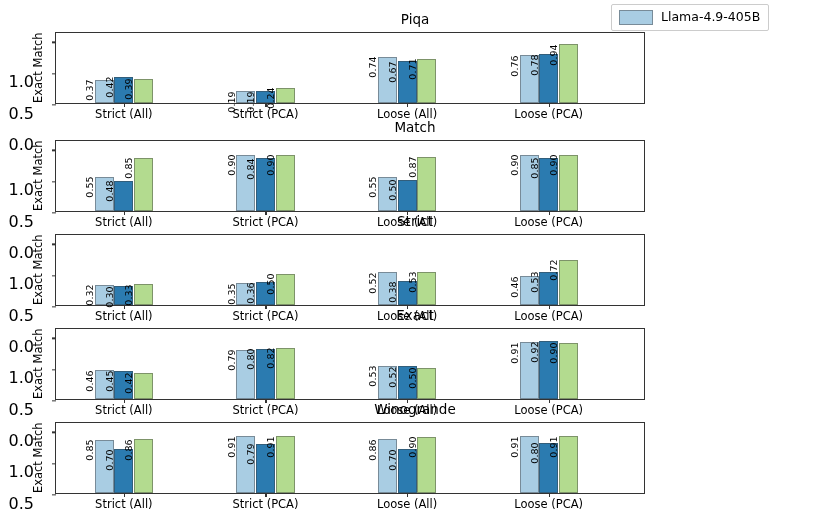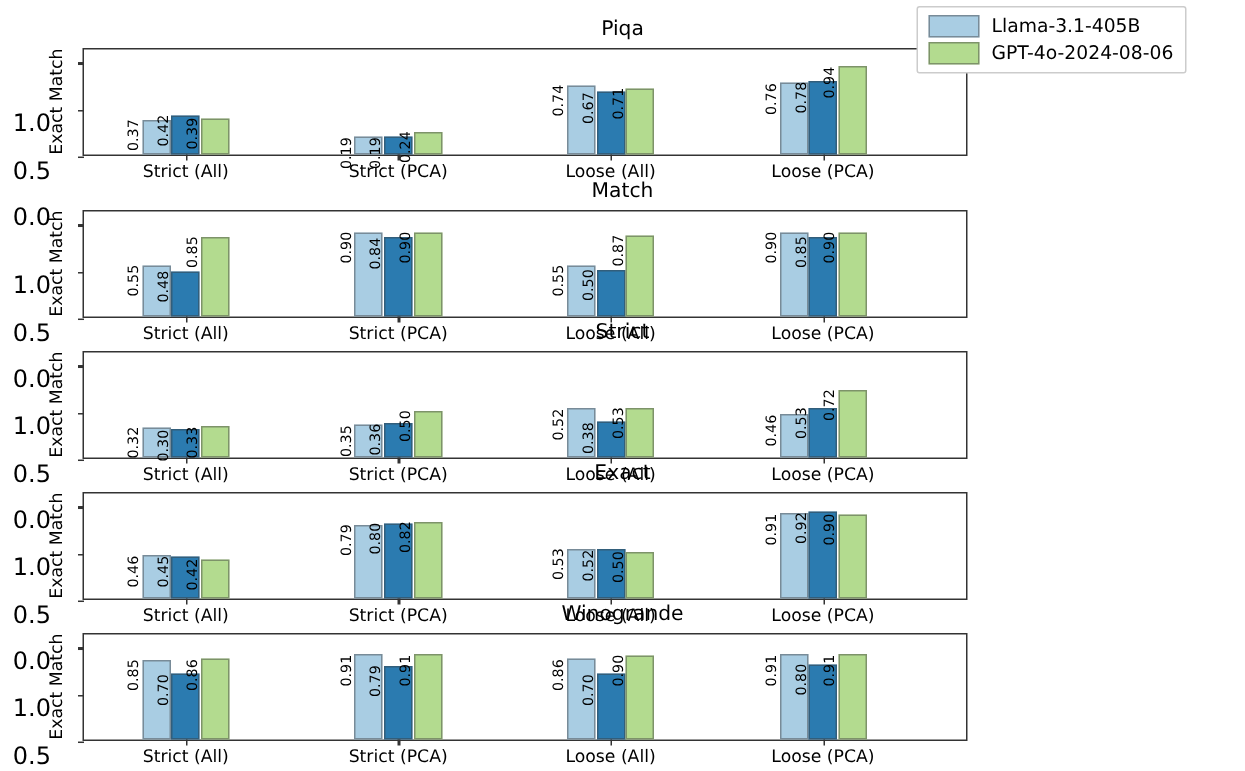--- a/index.html
+++ b/index.html
@@ -515,19 +515,15 @@
         </div>
         <div class="xtickmark" style="left: 492.65px;"></div>
         <div class="xtick" style="left: 492.65px;">Loose (PCA)</div>
       </div>
     </div>
   </div>
 
 <div id="legend">
     <div class="legend-row">
       <span class="swatch" style="background: rgb(169, 205, 227);"></span>
-      <span class="legend-text">Llama-3.1-405B</span>
-    </div>
-    <div class="legend-row">
-      <span class="swatch" style="background: rgb(179, 219, 143);"></span>
-      <span class="legend-text">GPT-4o-2024-08-06</span>
+      <span class="legend-text">Llama-4.9-405B</span>
     </div>
   </div>
 
 </body></html>

